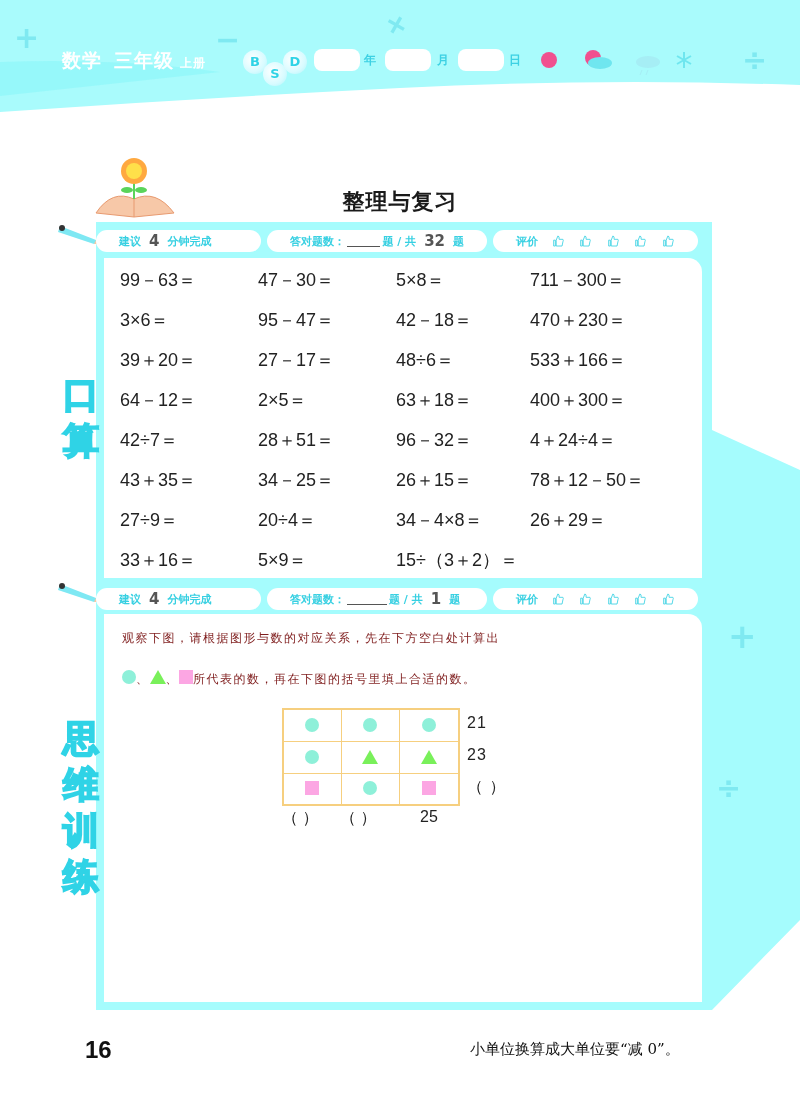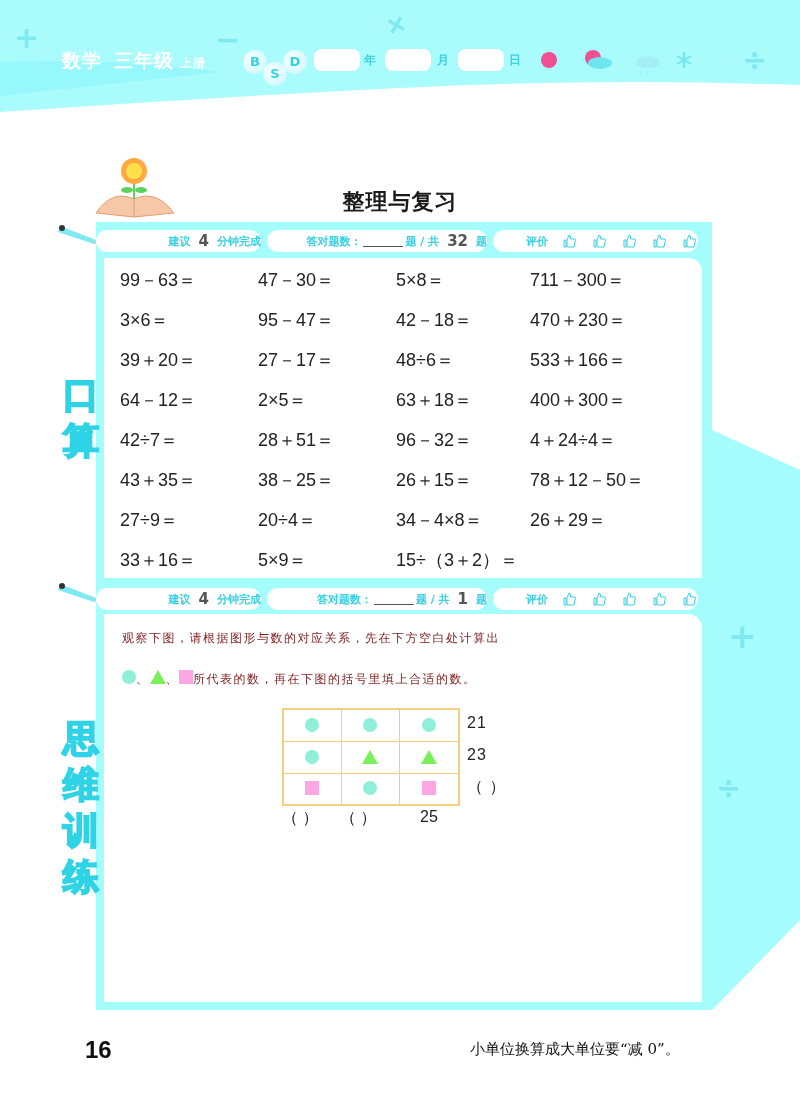--- a/index.html
+++ b/index.html
@@ -21,21 +21,21 @@
 
   
   .page-title { position: absolute; left: 0; width: 800px; top: 143px; text-align: center; font-size: 22px; font-weight: bold; color: #1a1a1a; letter-spacing: 1px; margin-top: 44px; }
 
   
   .frame-bg { position: absolute; left: 0; top: 0; }
   .panel-white { position: absolute; background: #fff; }
 
   
   .info-bar { position: absolute; left: 96px; height: 26px; display: flex; align-items: center; }
-  .pill { background: #fff; height: 22px; border-radius: 11px; display: flex; align-items: center; padding: 0 0; font-size: 11px; color: #37d0e2; font-weight: bold; white-space: nowrap; justify-content: flex-end; }
+  .pill { background: #fff; height: 22px; border-radius: 11px; display: flex; align-items: center; padding: 0 23px; font-size: 11px; color: #37d0e2; font-weight: bold; white-space: nowrap; }
   .pill .num { color: #555; font-size: 15px; margin: 0 8px; font-weight: bold; }
   .pill .blank { display: inline-block; width: 40px; border-bottom: 1px solid #555; height: 12px; margin: 0 2px; }
   .pill + .pill { margin-left: 6px; }
   .thumb { display: inline-block; width: 16px; height: 16px; margin-left: 14px; }
 
   .pencil { position: absolute; left: 58px; width: 50px; height: 30px; }
 
   
   .calc-grid { position: absolute; left: 120px; top: 266px; width: 560px; display: grid;
                grid-template-columns: 138px 138px 134px 150px; grid-auto-rows: 40px; }
@@ -186,21 +186,21 @@
   <div class="calc-cell">533＋166＝</div>
   <div class="calc-cell">64－12＝</div>
   <div class="calc-cell">2×5＝</div>
   <div class="calc-cell">63＋18＝</div>
   <div class="calc-cell">400＋300＝</div>
   <div class="calc-cell">42÷7＝</div>
   <div class="calc-cell">28＋51＝</div>
   <div class="calc-cell">96－32＝</div>
   <div class="calc-cell">4＋24÷4＝</div>
   <div class="calc-cell">43＋35＝</div>
-  <div class="calc-cell">38－25＝</div>
+  <div class="calc-cell">34－25＝</div>
   <div class="calc-cell">26＋15＝</div>
   <div class="calc-cell">78＋12－50＝</div>
   <div class="calc-cell">27÷9＝</div>
   <div class="calc-cell">20÷4＝</div>
   <div class="calc-cell">34－4×8＝</div>
   <div class="calc-cell">26＋29＝</div>
   <div class="calc-cell">33＋16＝</div>
   <div class="calc-cell">5×9＝</div>
   <div class="calc-cell">15÷（3＋2）＝</div>
 </div>

